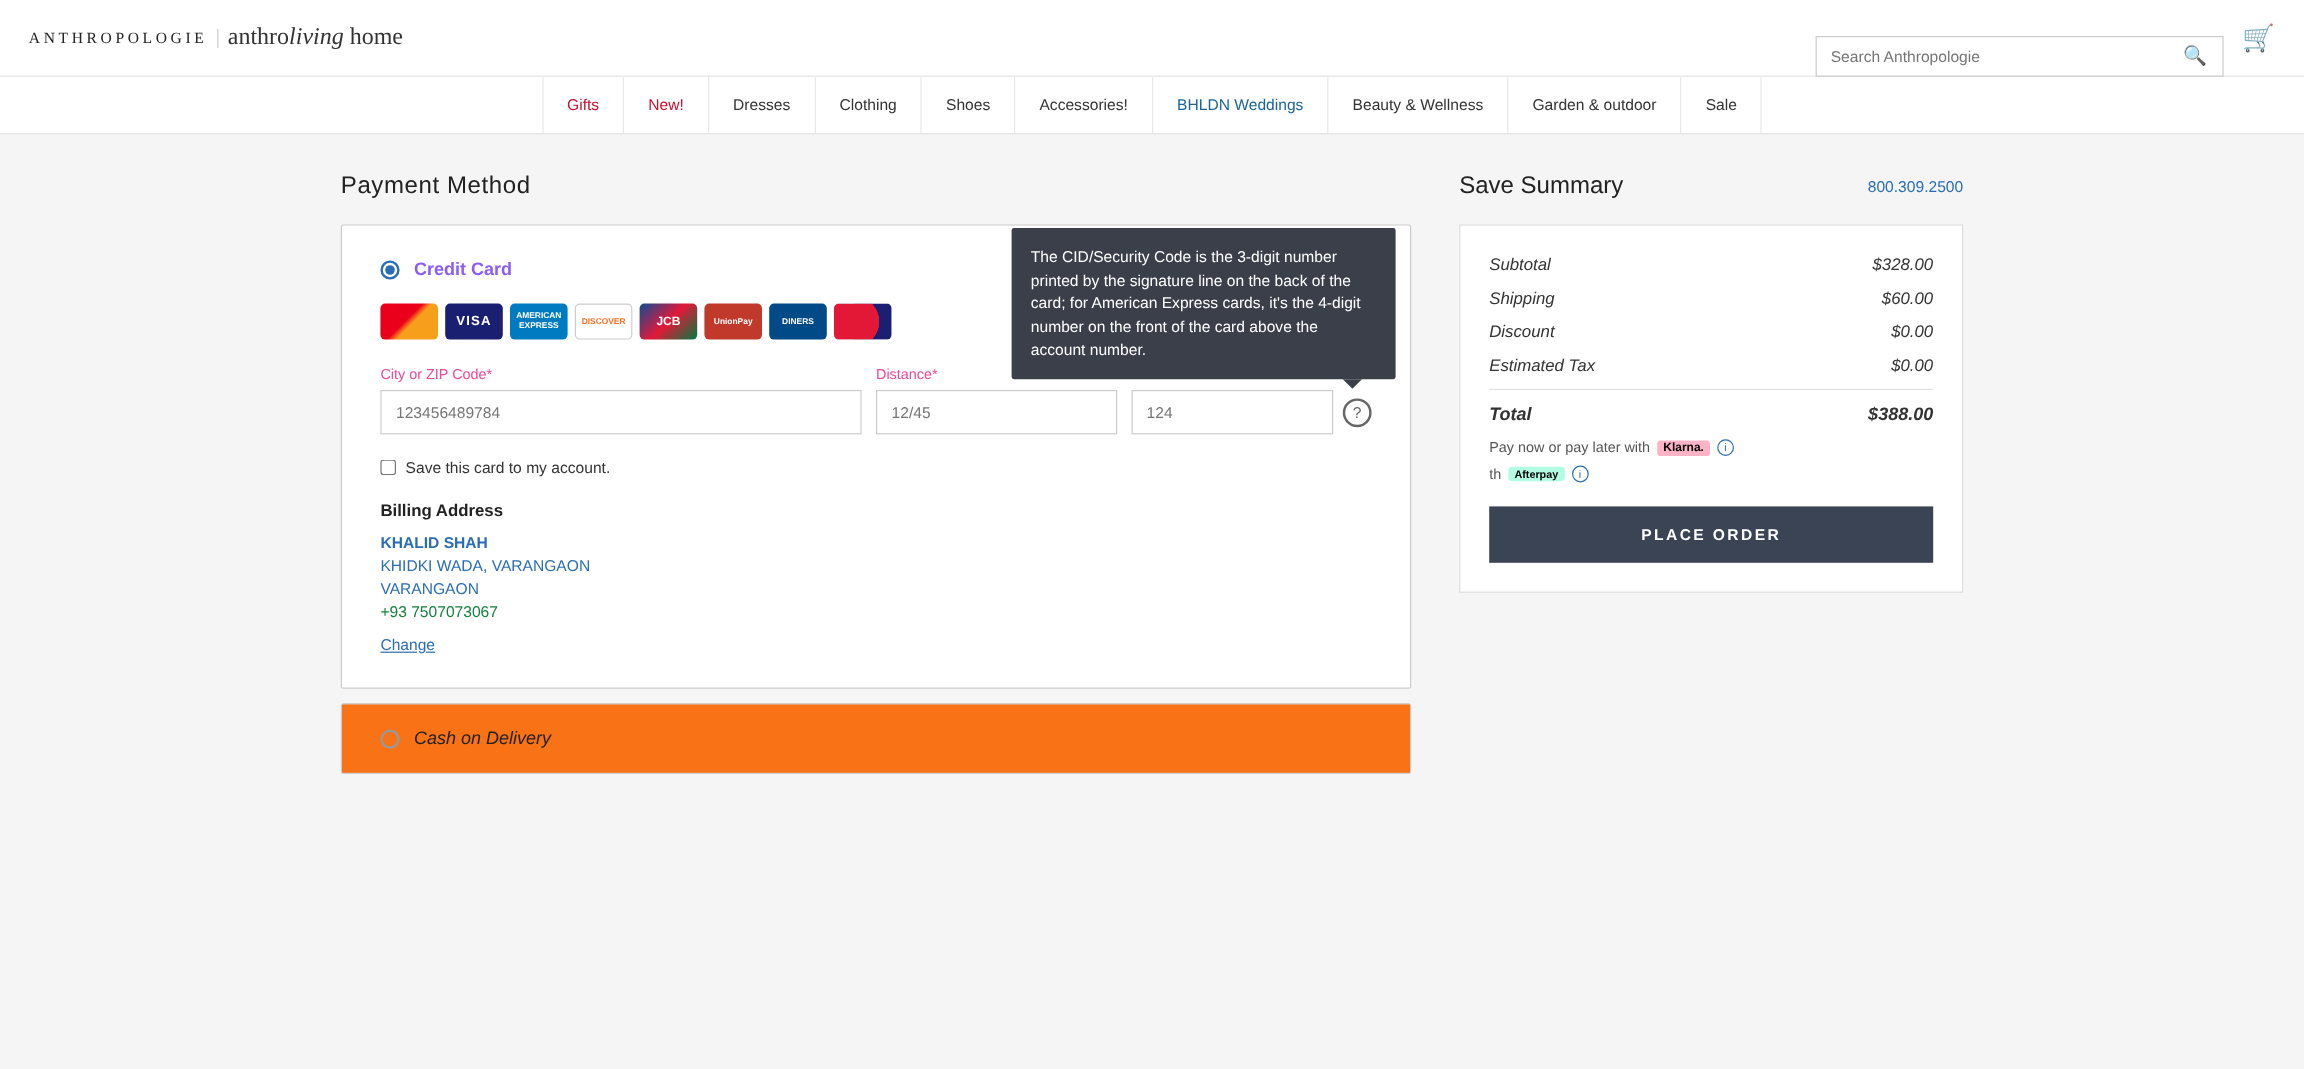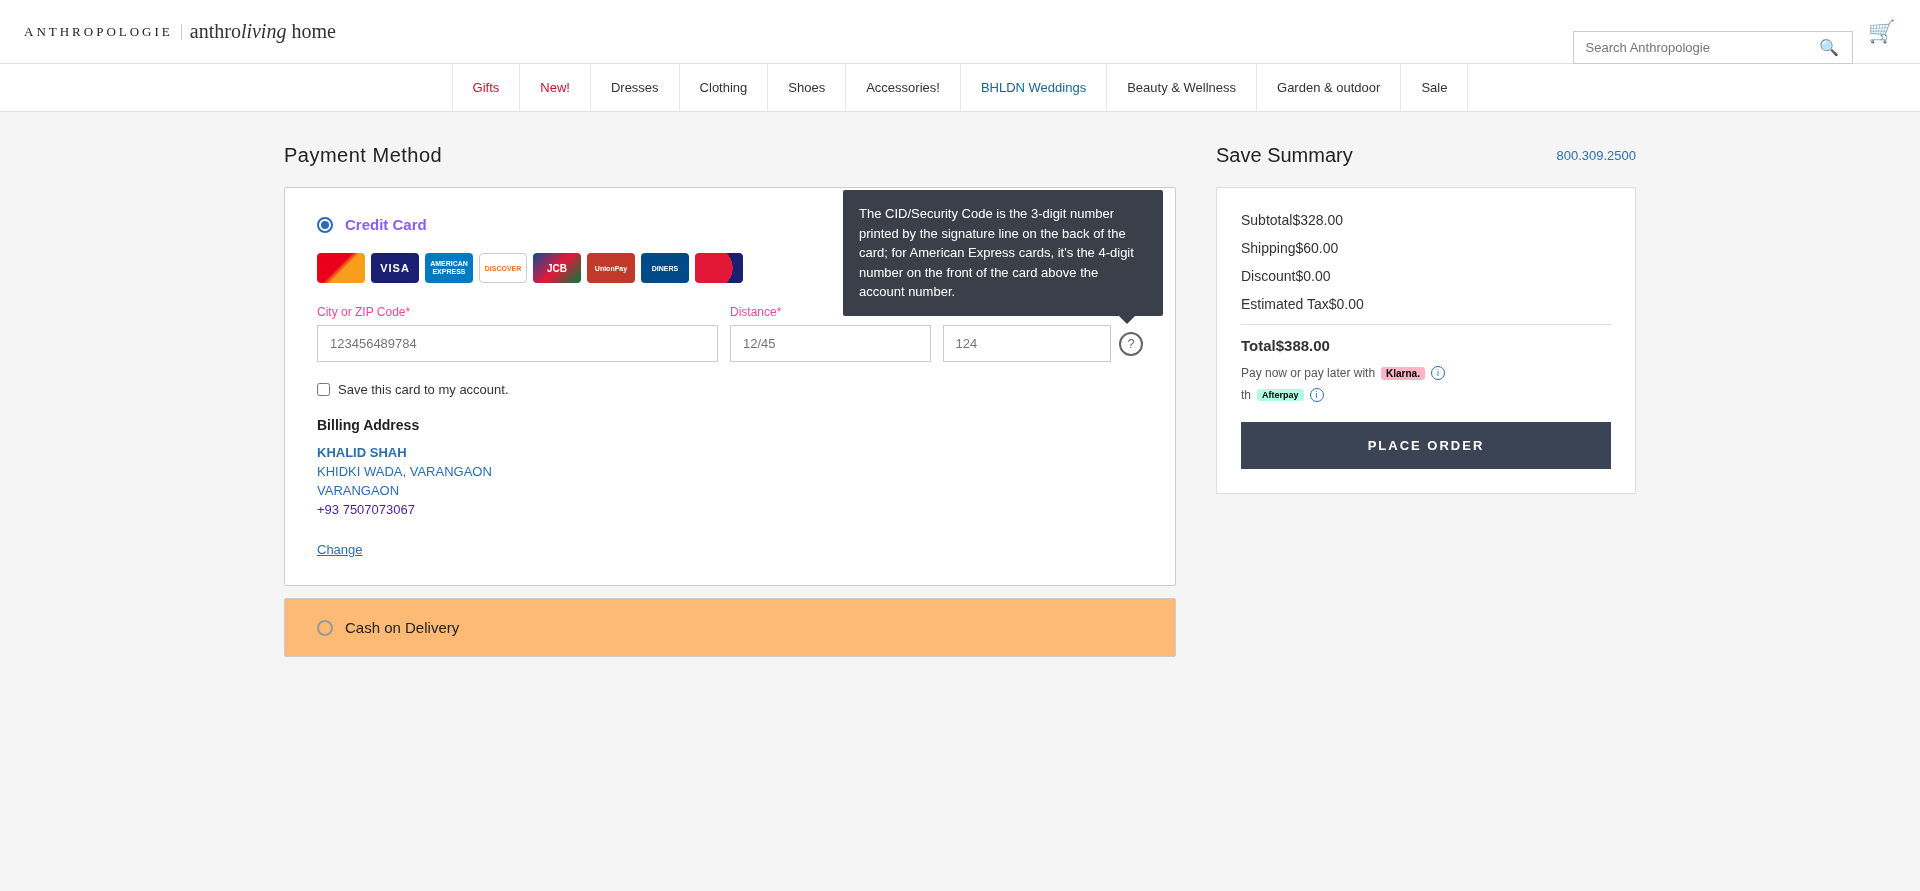--- a/index.html
+++ b/index.html
@@ -29,21 +29,21 @@
     .header-search {
       display: flex;
       align-items: center;
       gap: 16px;
     }
     .search-bar {
       display: flex;
       align-items: center;
       border: 1px solid #ccc;
       padding: 6px 12px;
-      width: 280px;
+      width: 340px;
       color: #999;
       font-size: 13px;
       margin-top: 31px;
     }
     .search-bar input {
       border: none;
       outline: none;
       width: 100%;
       font-size: 13px;
       color: #999;
@@ -227,39 +227,40 @@
     
     .billing-section { margin-top: 8px; }
     .billing-title {
       font-size: 14px;
       font-weight: bold;
       color: #222;
       margin-bottom: 12px;
     }
     .billing-name { font-size: 13px; color: #2a6db5; margin-bottom: 4px; font-weight: bold; }
     .billing-addr { font-size: 13px; color: #2a6db5; margin-bottom: 4px; }
-    .billing-phone { font-size: 13px; color: #4c1d95; margin-bottom: 24px; }
+    .billing-phone { font-size: 13px; color: #15803d; margin-bottom: 12px; }
     .change-link {
       color: #2a6db5;
       font-size: 13px;
       text-decoration: underline;
       cursor: pointer;
       background: none;
       border: none;
     }
 
     
     .payment-option-alt {
-      background: #fdba74;
+      background: #f97316;
       border: 1px solid #ccc;
       border-radius: 2px;
       padding: 20px 32px;
       display: flex;
       align-items: center;
       gap: 12px;
+      font-style: italic;
     }
     .radio-btn-empty {
       width: 16px; height: 16px;
       border-radius: 50%;
       border: 2px solid #999;
       cursor: pointer;
       flex-shrink: 0;
     }
 
     
@@ -285,23 +286,25 @@
       cursor: pointer;
     }
 
     .summary-box {
       background: #fff;
       border: 1px solid #ddd;
       padding: 24px;
     }
     .summary-row {
       display: flex;
+      justify-content: space-between;
       margin-bottom: 12px;
       font-size: 14px;
       color: #333;
+      font-style: italic;
     }
     .summary-row.total {
       font-weight: bold;
       font-size: 15px;
       margin-top: 8px;
       padding-top: 12px;
       border-top: 1px solid #e0e0e0;
     }
     .klarna-row {
       font-size: 12px;

